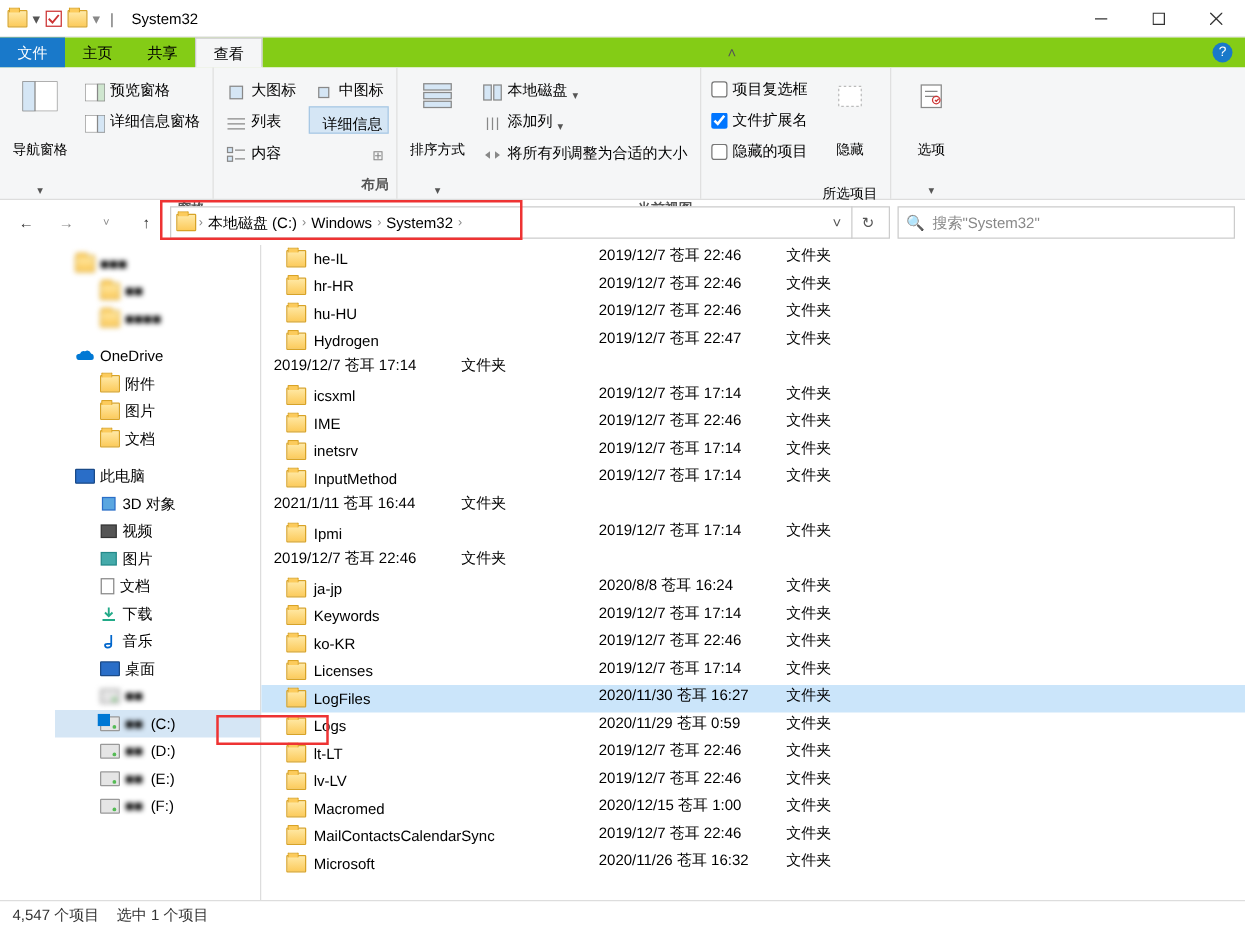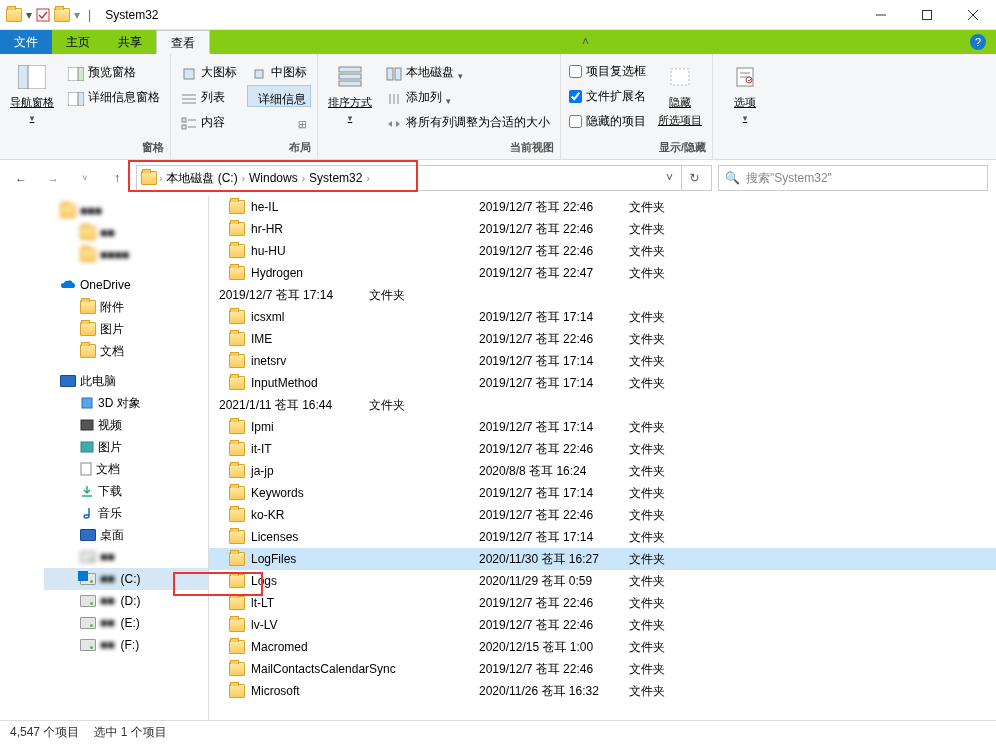--- a/index.html
+++ b/index.html
@@ -18,21 +18,21 @@
 .menutabs .tab { padding: 4px 14px; height: 24px; }
 .menutabs .file { background: #1979ca; color: #fff; }
 .menutabs .active { border: 1px solid #ccc; border-bottom: 1px solid #f5f6f7; background: #f5f6f7; }
 .menutabs .help { margin-left: auto; margin-right: 10px; width: 16px; height: 16px; border-radius: 50%; background: #1979ca; color: #fff; text-align: center; line-height: 16px; font-size: 11px; }
 
 
 .ribbon { height: 106px; background: #f5f6f7; border-bottom: 1px solid #ddd; display: flex; }
 .group { display: flex; flex-direction: column; border-right: 1px solid #e0e0e0; padding: 4px 6px; }
 .group .content { flex: 1; display: flex; gap: 6px; }
 .group .label { text-align: right; font-size: 11px; color: #555; padding-top: 2px; font-weight: bold; }
-.big { display: flex; flex-direction: column; align-items: center; width: 52px; gap: 3px; padding-top: 4px; text-decoration: underline; }
+.big { display: flex; flex-direction: column; align-items: center; width: 52px; gap: 20px; padding-top: 4px; }
 .big .ico { width: 32px; height: 30px; display: flex; align-items: center; justify-content: center; }
 .big span { font-size: 11px; text-align: center; }
 .col { display: flex; flex-direction: column; gap: 3px; padding-top: 2px; }
 .item { display: flex; align-items: flex-end; gap: 4px; padding: 1px 4px; font-size: 11px; height: 22px; white-space: nowrap; }
 .item.sel { border: 1px solid #a8c8e4; background: #d5e6f5; flex-direction: column; }
 .chk { display: flex; align-items: center; gap: 4px; font-size: 11px; height: 22px; padding: 0 2px; }
 .chk input { width: 13px; height: 13px; }
 
 
 .addr { height: 36px; display: flex; align-items: center; padding: 4px 8px; gap: 6px; }
@@ -58,21 +58,21 @@
 .tree .blurred { filter: blur(2px); }
 
 .list { flex: 1; display: flex; flex-direction: column; overflow: hidden; }
 .cols { height: 26px; display: flex; align-items: center; border-bottom: 1px solid #e5e5e5; color: #555; }
 .cols div { padding: 0 8px; border-right: 1px solid transparent; }
 .c-name { width: 260px; }
 .c-date { width: 150px; }
 .c-type { width: 120px; }
 .c-size { width: 80px; }
 .rows { flex: 1; overflow-y: auto; }
-.row { height: 22px; display: flex; align-items: center; }
+.row { height: 22px; display: flex; }
 .row.sel { background: #cbe5fa; }
 .row .c-name { display: flex; align-items: center; gap: 6px; padding-left: 10px; }
 
 
 .status { height: 24px; border-top: 1px solid #ddd; display: flex; align-items: center; padding: 0 10px; gap: 14px; font-size: 11px; color: #333; }
 
 
 .fld { display: inline-block; width: 16px; height: 14px; background: linear-gradient(#ffe9a6,#fccb5c); border: 1px solid #d8a327; border-radius: 1px; position: relative; flex-shrink: 0; }
 .fld:before { content: ""; position: absolute; top: -3px; left: 0; width: 7px; height: 3px; background: #fccb5c; border: 1px solid #d8a327; border-bottom: none; border-radius: 1px 1px 0 0; }
 .drive { display: inline-block; width: 16px; height: 12px; background: #e5e5e5; border: 1px solid #999; border-radius: 1px; position: relative; flex-shrink: 0; }
@@ -532,24 +532,20 @@
           <div class="c-name">
             <span class="fld"></span>
             <span>Ipmi</span>
           </div>
           <div class="c-date">2019/12/7 苍耳 17:14</div>
           <div class="c-type">文件夹</div>
           <div class="c-size"></div>
         </div>
         <div class="row">
           <div style="width:10px"></div>
-          <div class="c-name">
-            <span class="fld"></span>
-            <span>it-IT</span>
-          </div>
           <div class="c-date">2019/12/7 苍耳 22:46</div>
           <div class="c-type">文件夹</div>
           <div class="c-size"></div>
         </div>
         <div class="row">
           <div style="width:10px"></div>
           <div class="c-name">
             <span class="fld"></span>
             <span>ja-jp</span>
           </div>

